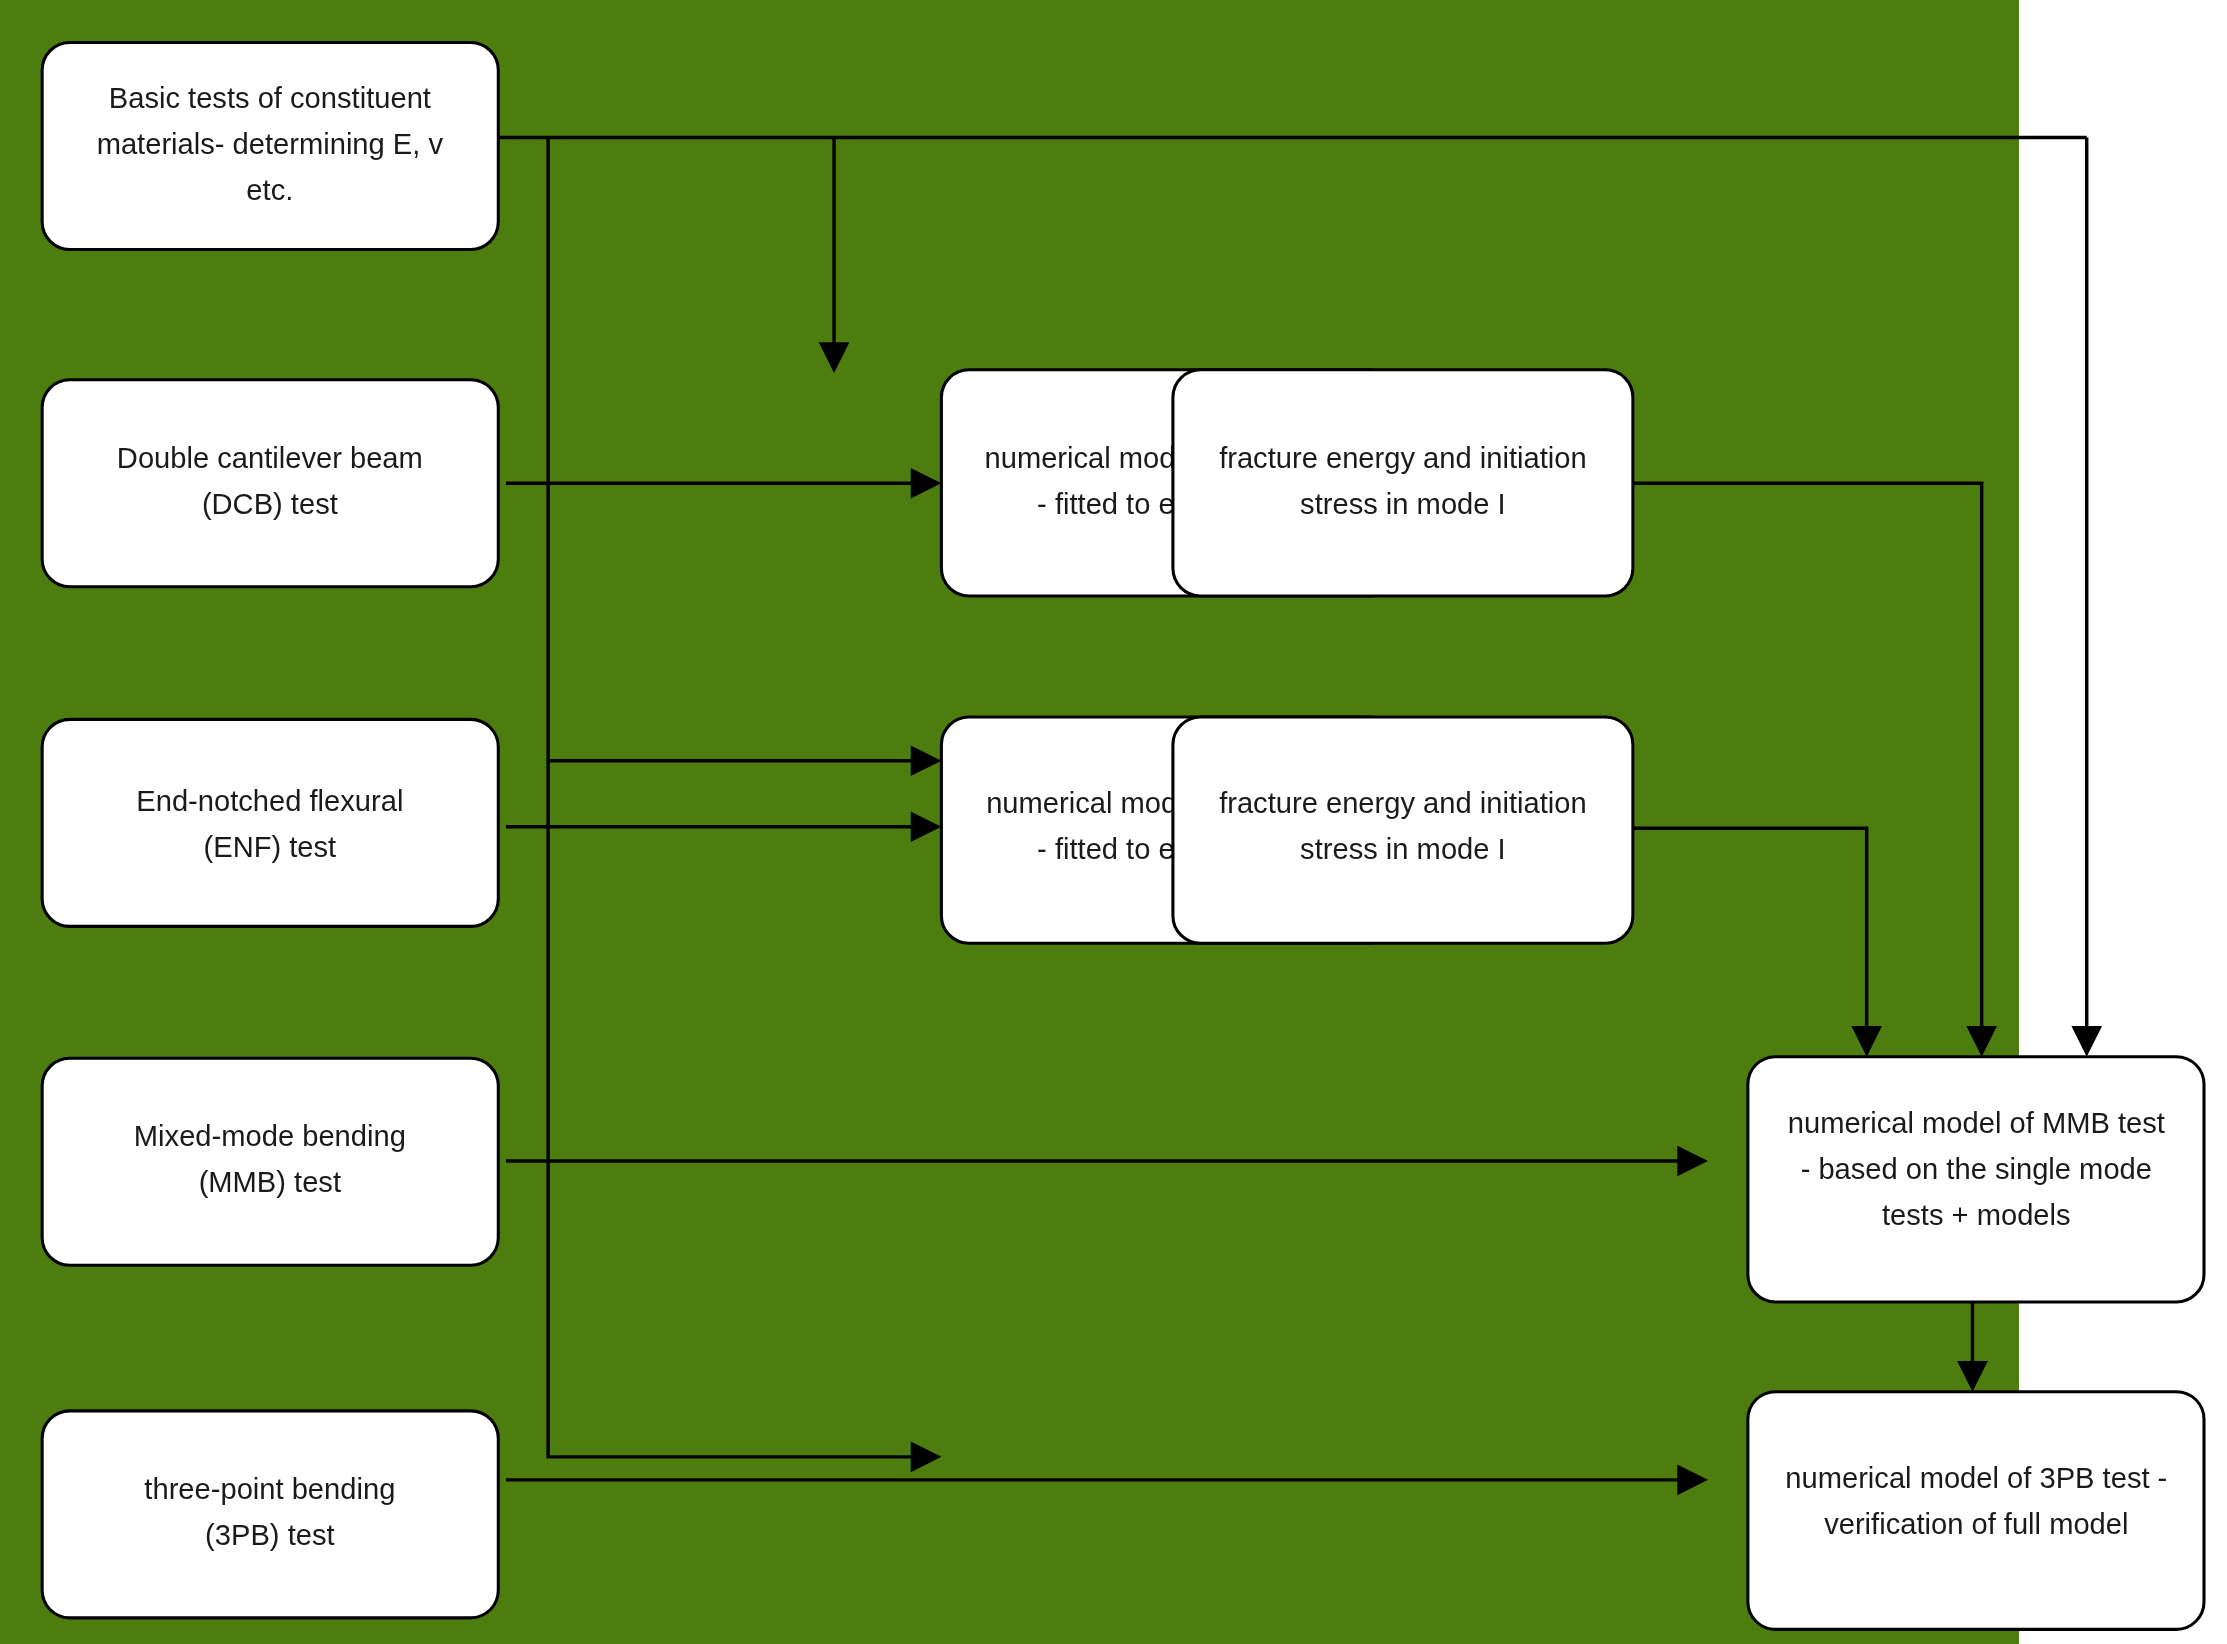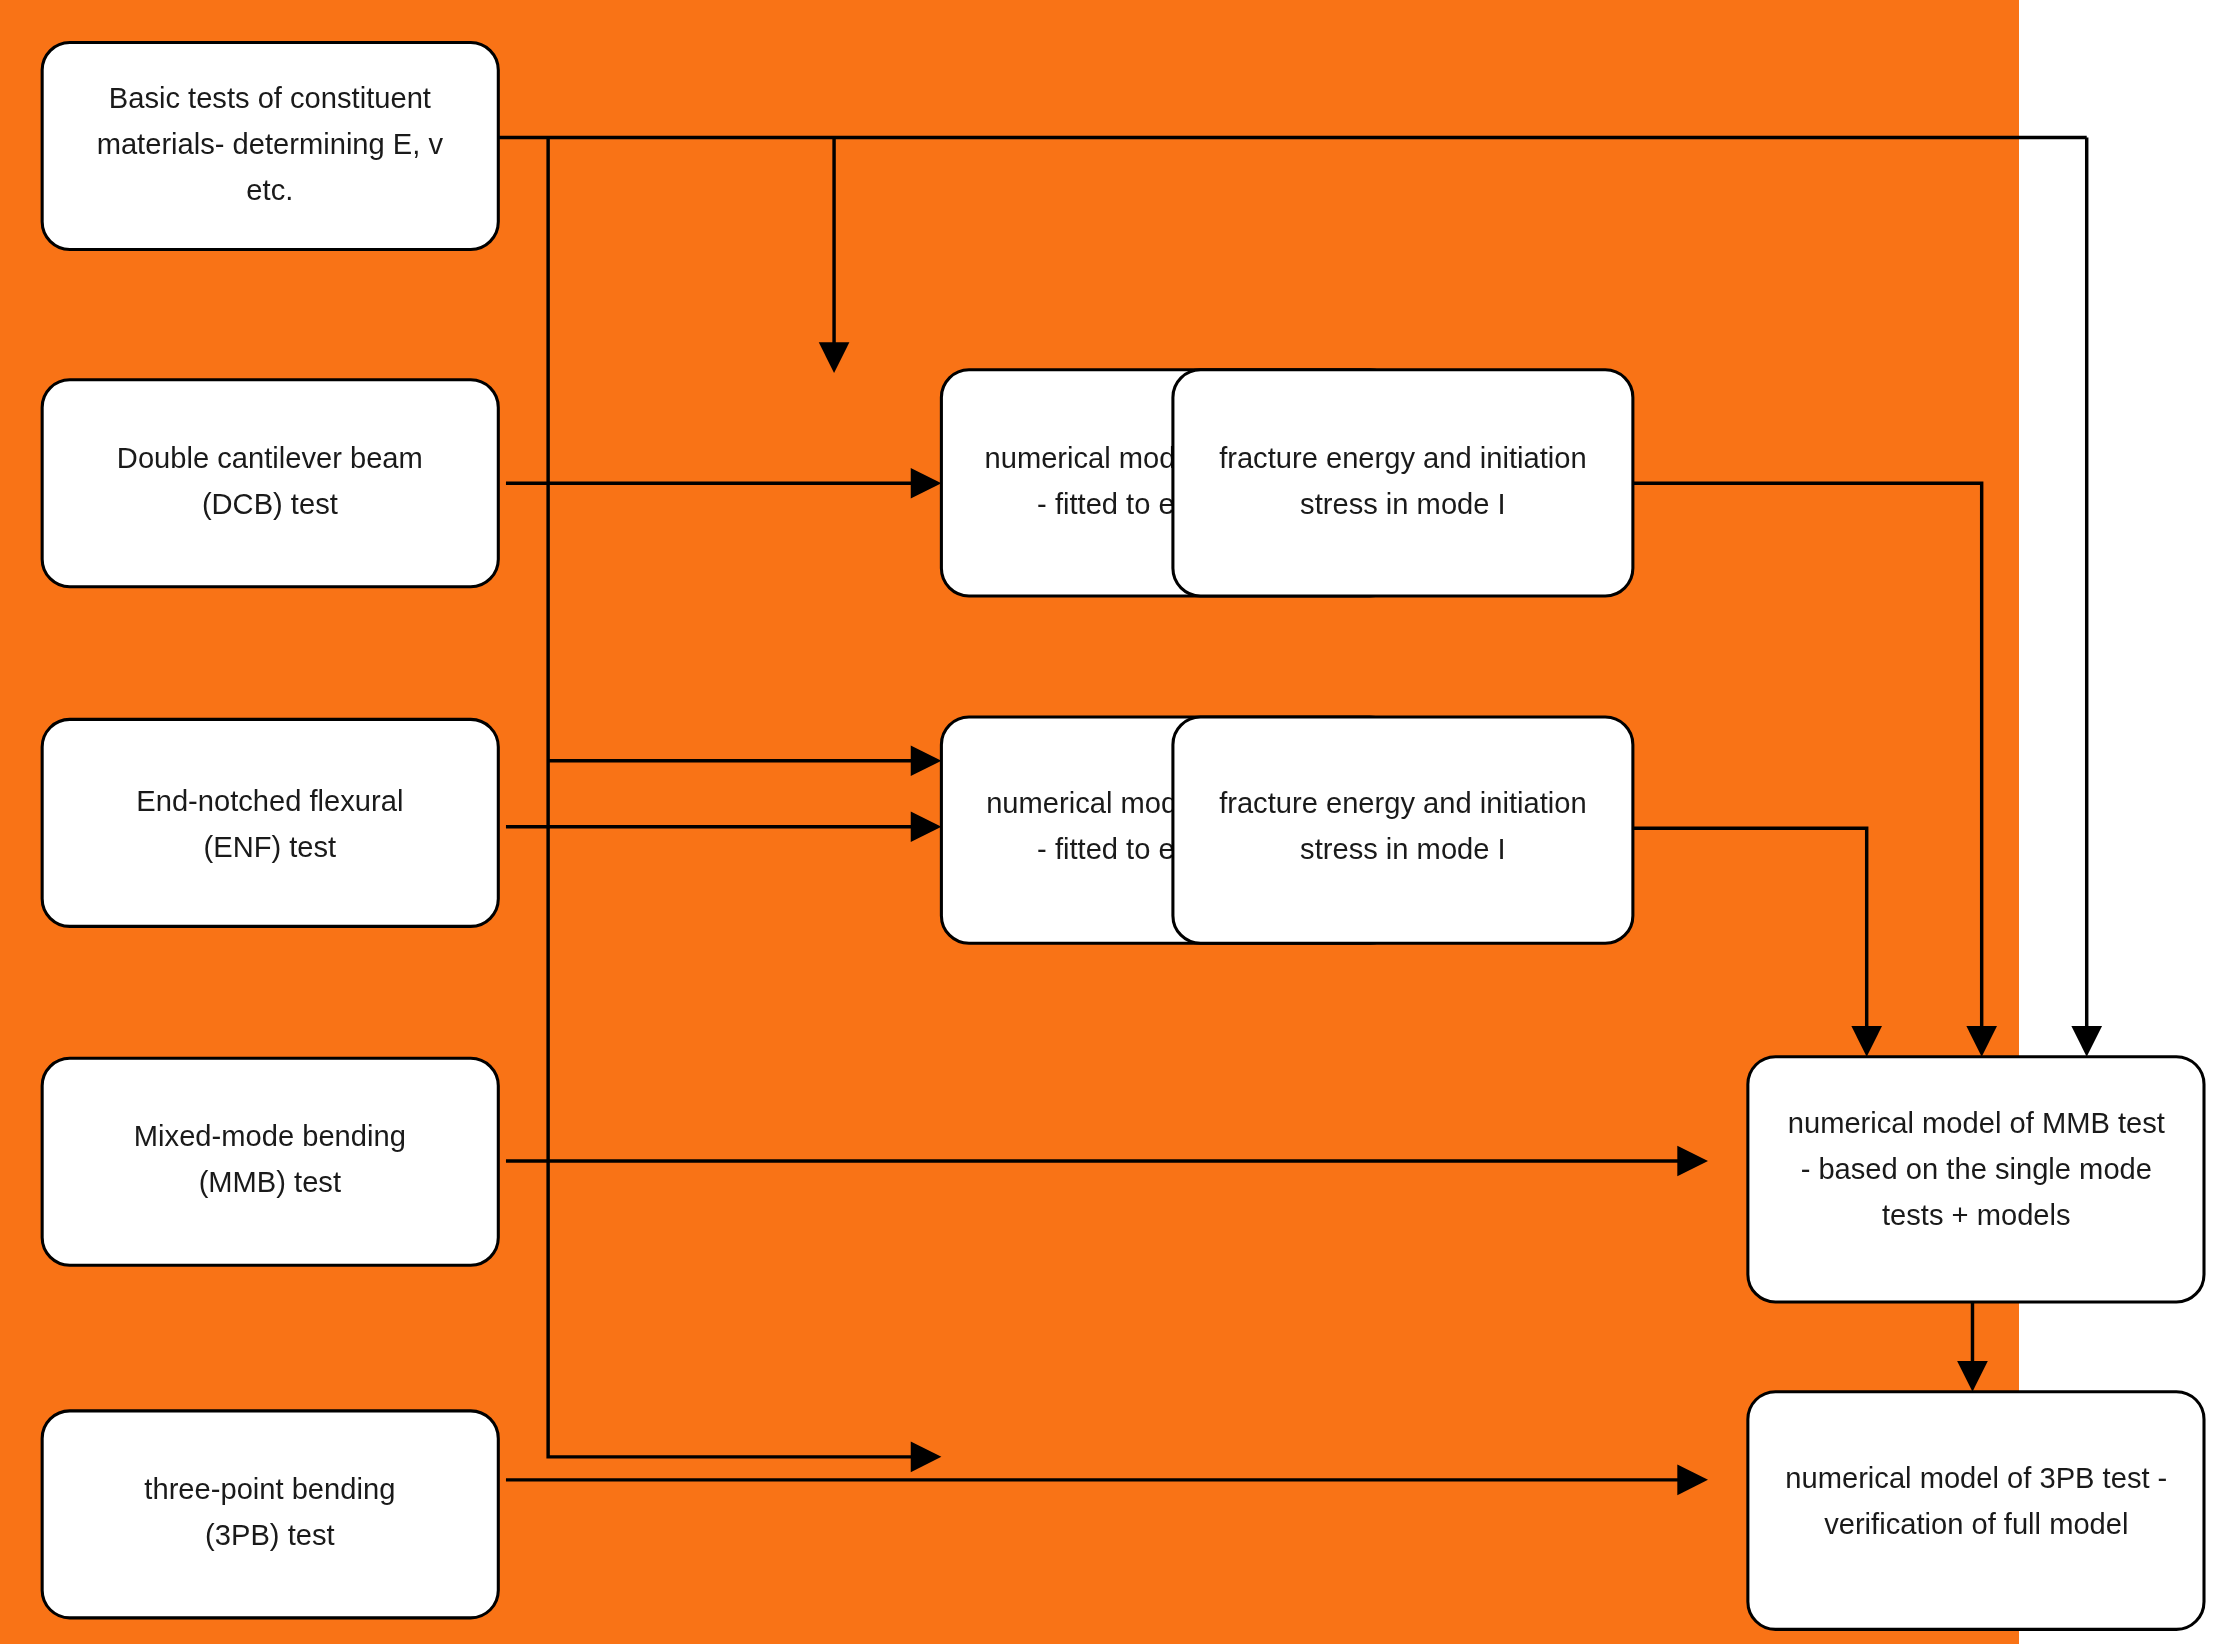--- a/index.html
+++ b/index.html
@@ -4,21 +4,21 @@
 <style>
   html, body {
     margin: 0;
     padding: 0;
     background: #ffffff;
   }
   #diagram-root {
     position: relative;
     width: 2019px;
     height: 1645px;
-    background: #f97316;
+    background: #4d7c0f;
     font-family: "Liberation Sans", sans-serif;
   }
   svg.flow-svg {
     display: block;
     width: 2227px;
     height: 1645px;
   }
   .node-rect {
     fill: #ffffff;
     stroke: #000000;

